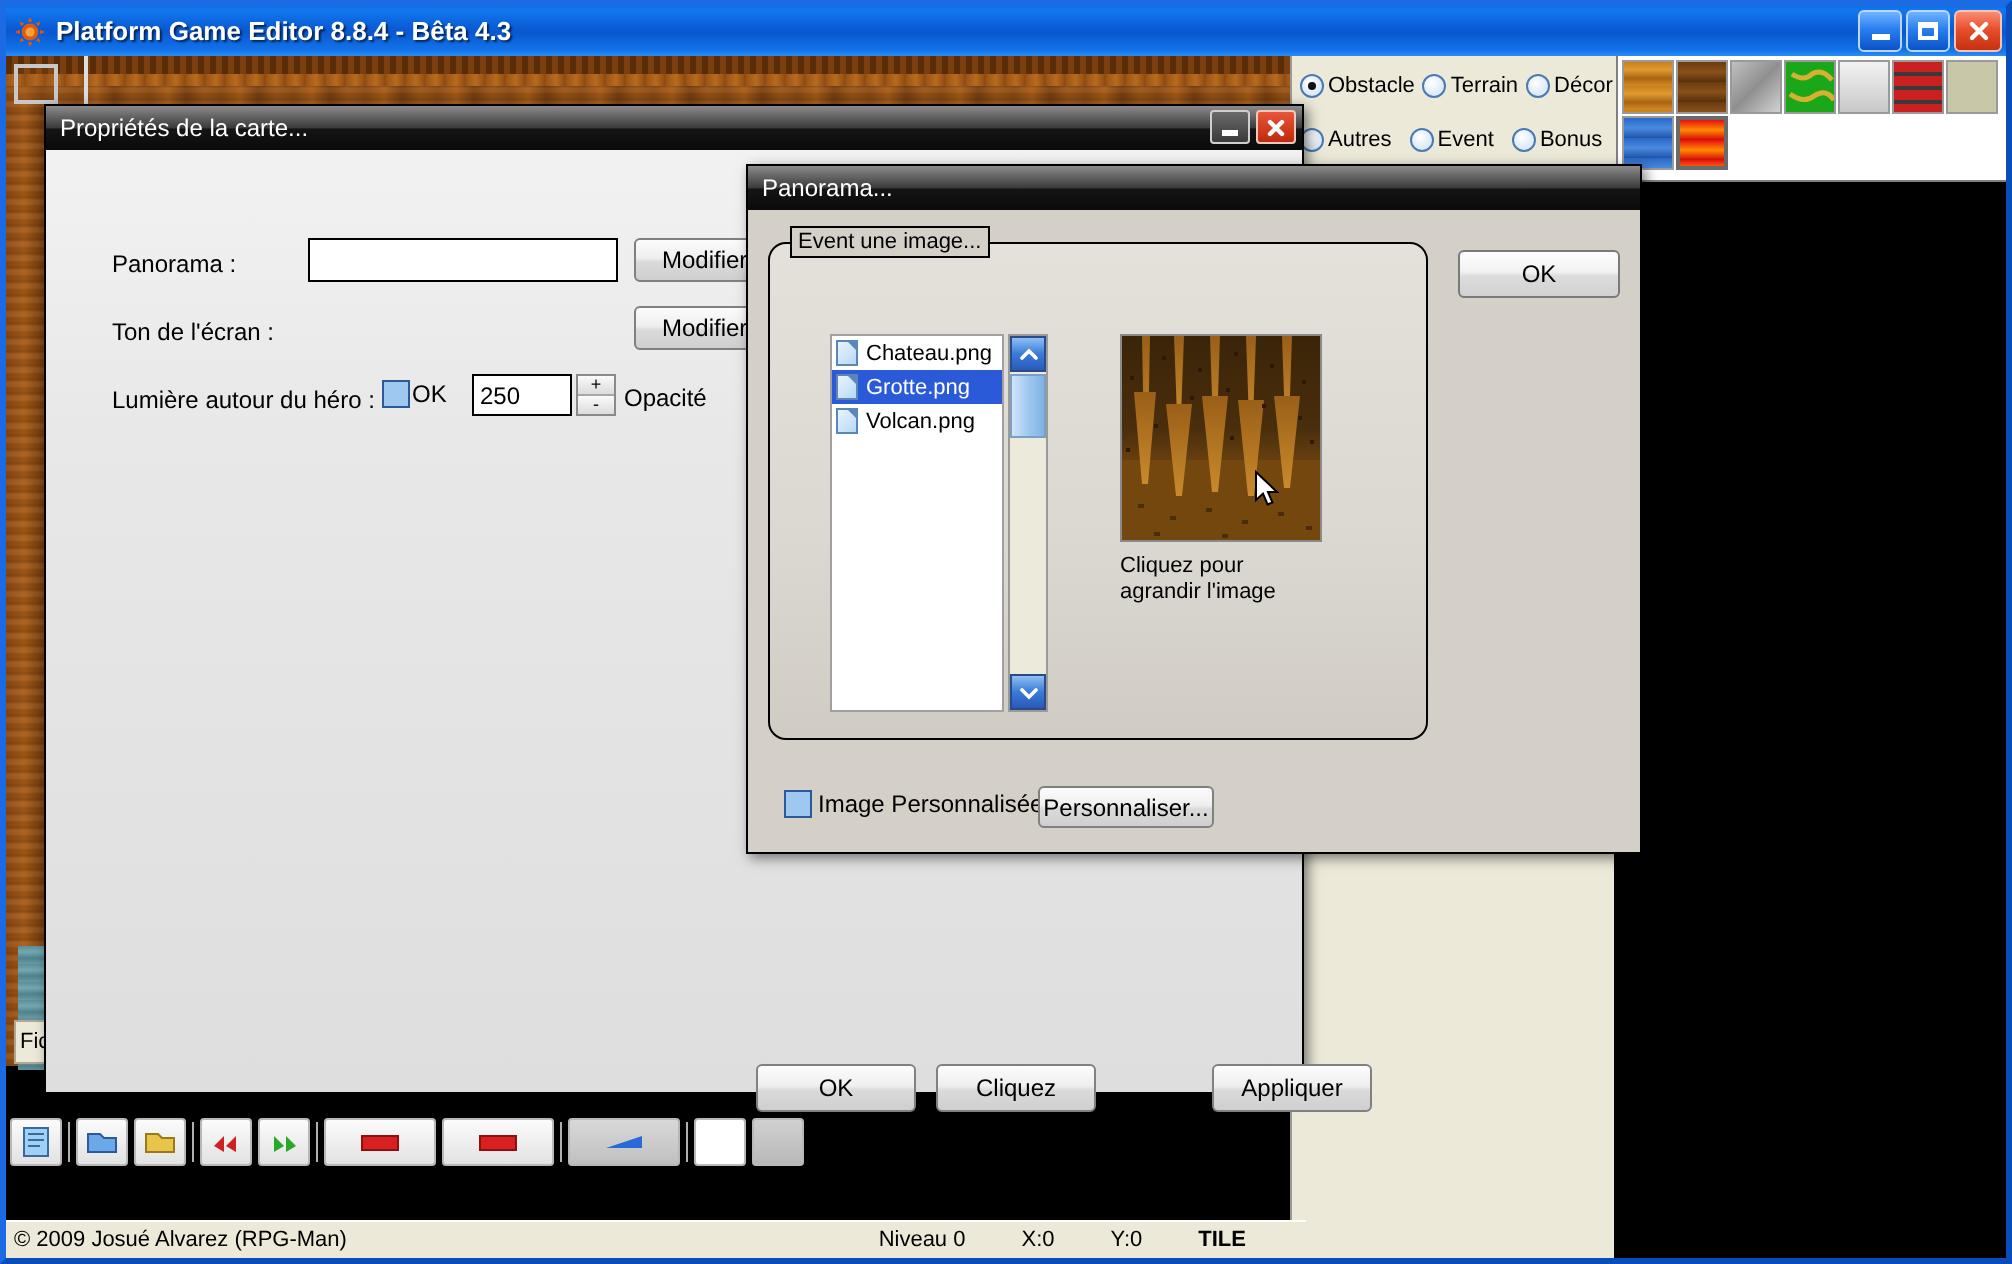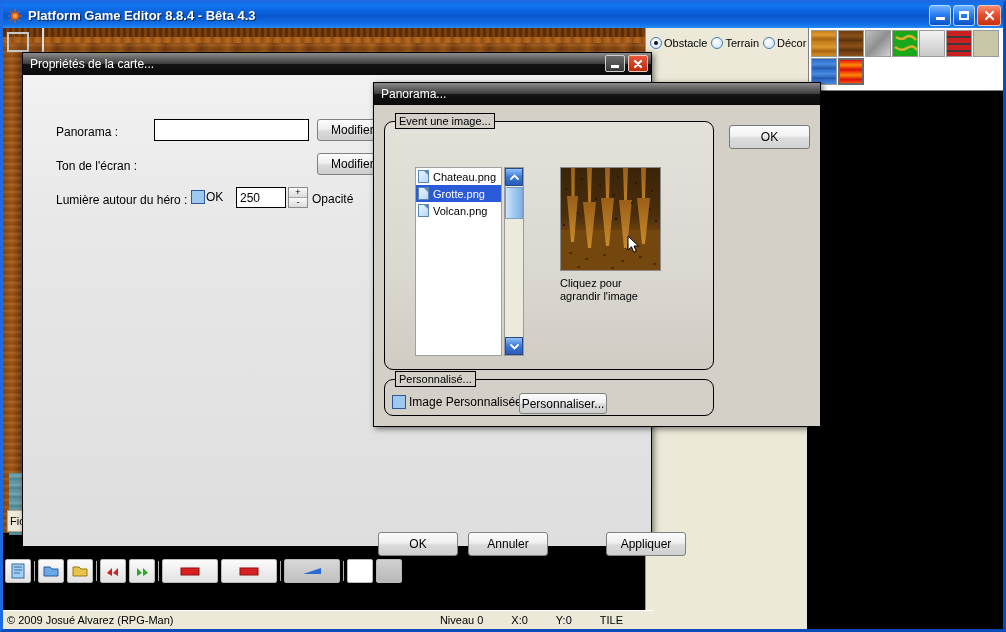--- a/index.html
+++ b/index.html
@@ -313,20 +313,34 @@
             </label>
             <label class="radio-item">
               <span class="radio-dot"></span>
               <span class="radio-label">Terrain</span>
             </label>
             <label class="radio-item">
               <span class="radio-dot"></span>
               <span class="radio-label">Décor</span>
             </label>
           </div>
+          <div class="radio-row" style="left:4px; top:31px;">
+            <label class="radio-item" style="margin-right:9px;">
+              <span class="radio-dot"></span>
+              <span class="radio-label">Autres</span>
+            </label>
+            <label class="radio-item" style="margin-right:9px;">
+              <span class="radio-dot"></span>
+              <span class="radio-label">Event</span>
+            </label>
+            <label class="radio-item">
+              <span class="radio-dot"></span>
+              <span class="radio-label">Bonus</span>
+            </label>
+          </div>
         </div>
 
         <div class="tiles-area">
           <span class="tile" style="background:repeating-linear-gradient(to bottom,#c8801c 0,#e09a30 4px,#a96512 8px,#d08a22 12px);"></span>
           <span class="tile" style="background:repeating-linear-gradient(to bottom,#6b3c10 0,#8a5018 5px,#55300c 10px);"></span>
           <span class="tile" style="background:linear-gradient(135deg,#c0c0c0 0%,#8f8f8f 50%,#d2d2d2 100%);"></span>
           <span class="tile" style="background:#1aa81a;">
             <svg width="26" height="27" viewBox="0 0 26 27">
                 <path d="M3 6 q6 4 10 0 q5 -3 10 3 M2 16 q7 5 12 1 q6 -4 10 2" stroke="#d8b030" stroke-width="2.5" fill="none"></path>
               </svg>
@@ -393,21 +407,21 @@
         <span class="tb-btn" style="background:#fff;"></span>
         <span class="tb-btn" style="background:linear-gradient(to bottom,#d0d0d0,#b8b8b8);"></span>
       </div>
 
       <div class="statusbar">
         <span class="sb-copy">© 2009 Josué Alvarez (RPG-Man)</span>
         <span class="sb-right">
           <span>Niveau 0</span>
           <span>X:0</span>
           <span>Y:0</span>
-          <span style="font-weight:normal;">TILE</span>
+          <span style="font-weight:bold;">TILE</span>
         </span>
       </div>
 
     </div>
   </div>
 
   <div class="dlg" id="dlg-map">
     <div class="dlg-title">
       <span>Propriétés de la carte...</span>
       <span class="tbtns">
@@ -437,21 +451,21 @@
         <span style="font-size:12px;">OK</span>
       </span>
       <input class="frm-input" style="left: 213px; top: 112px; width: 50px; height: 21px;" value="250">
       <span class="spinner" style="left:265px; top:112px; height:21px;">
         <span class="spin-half">+</span>
         <span class="spin-half">-</span>
       </span>
       <span class="frm-label" style="left:289px; top:117px;">Opacité</span>
 
       <span class="frm-btn" style="left:355px; top:457px; width:80px; height:24px;">OK</span>
-      <span class="frm-btn" style="left:445px; top:457px; width:80px; height:24px;">Annuler</span>
+      <span class="frm-btn" style="left:445px; top:457px; width:80px; height:24px;">Cliquez</span>
       <span class="frm-btn" style="left:535px; top:457px; width:80px; height:24px;margin-left:48px;">Appliquer</span>
     </div>
   </div>
 
   <div class="dlg" id="dlg-pano">
     <div class="dlg-title">
       <span>Panorama...</span>
     </div>
 
     <div class="pano-body">
@@ -551,23 +565,20 @@
 
       <span class="cursor-arrow" style="left:253px; top:130px;">
         <svg width="13" height="19" viewBox="0 0 13 19">
           <path d="M1 1 L1 15 L4.5 11.8 L6.8 17.2 L9.2 16.2 L7 11 L11.5 11 Z" fill="#fff" stroke="#000" stroke-width="1"></path>
         </svg>
       </span>
 
       <span class="prev-caption" style="left:186px; top:172px;">Cliquez pour</span>
       <span class="prev-caption" style="left:186px; top:185px;">agrandir l'image</span>
 
-      <div class="group" id="grp-perso">
-        <span class="group-cap">Personnalisé...</span>
-      </div>
       <span style="position:absolute; left:18px; top:290px; display:flex; align-items:center; gap:3px;">
         <span class="chk"></span>
         <span style="font-size:12px;">Image Personnalisée.</span>
       </span>
       <span class="frm-btn" style="left:145px; top:288px; width:88px; height:21px;">Personnaliser...</span>
 
       <span class="pano-ok" style="left:355px; top:20px; width:81px; height:24px;">OK</span>
     </div>
   </div>
 

